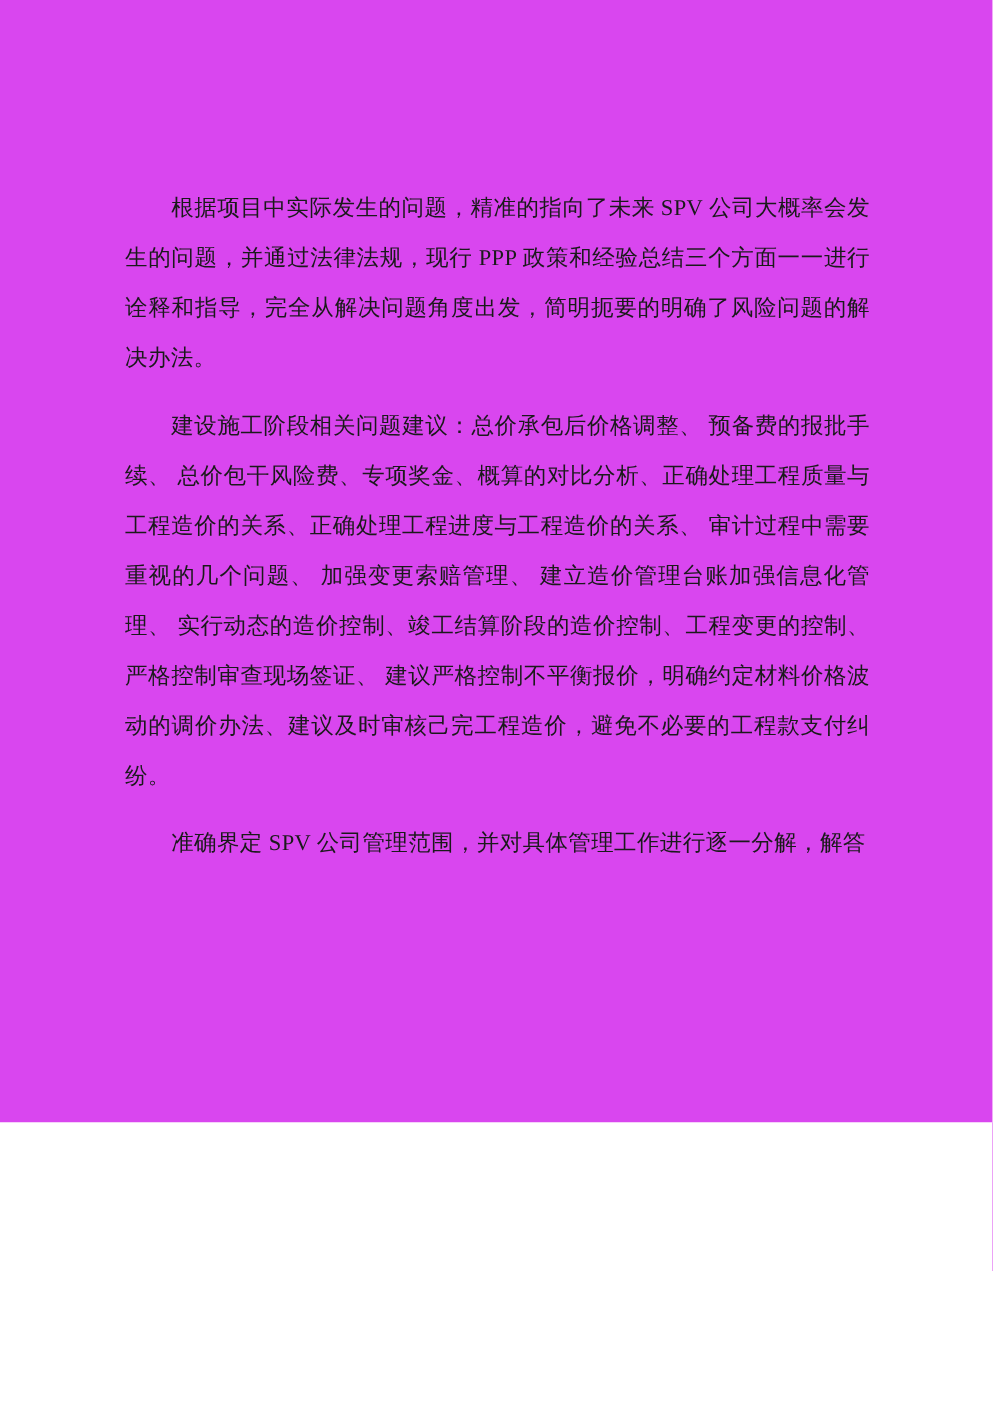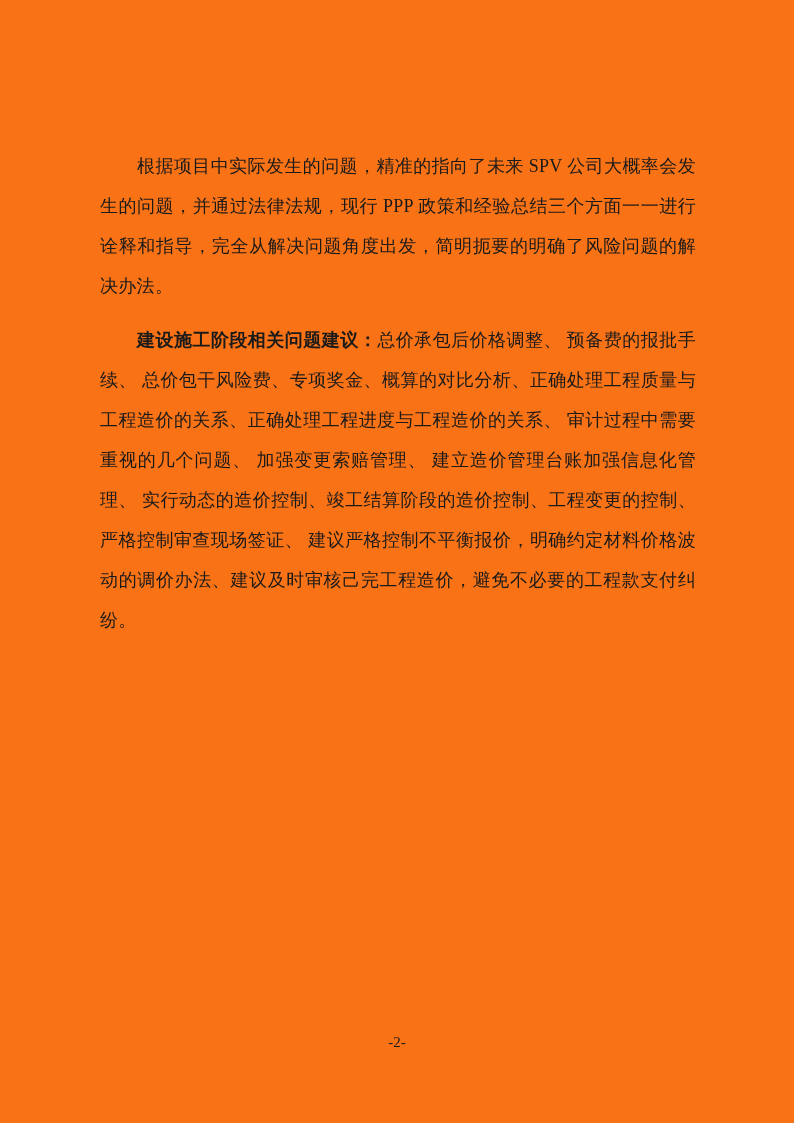--- a/index.html
+++ b/index.html
@@ -3,22 +3,22 @@
 <meta charset="utf-8">
 <style>
   html, body {
     margin: 0;
     padding: 0;
     background: #ffffff;
   }
   .page {
     position: relative;
     width: 794px;
-    height: 1123px;
-    background: #f97316;
+    height: 898px;
+    background: #d946ef;
     overflow: hidden;
     font-family: "Liberation Serif", "DejaVu Serif", serif;
     color: #1a1a1a;
   }
   .content {
     position: absolute;
     left: 100px;
     top: 146px;
     width: 596px;
   }
@@ -32,21 +32,21 @@
   }
   .content h3 {
     margin: 0 0 18px 0;
     font-size: 18px;
     font-weight: bold;
     line-height: 40px;
     text-indent: 37px;
     letter-spacing: 0.3px;
   }
   .lead-bold {
-    font-weight: bold;
+    font-weight: normal;
   }
   .footer {
     position: absolute;
     top: 1032px;
     left: 0;
     width: 100%;
     text-align: center;
     font-size: 15px;
     line-height: 20px;
     color: #1a1a1a;
@@ -57,16 +57,17 @@
 
 <div class="page">
   <div class="content">
     <p>根据项目中实际发生的问题，精准的指向了未来 SPV 公司大概率会发生的问题，并通过法律法规，现行 PPP 政策和经验总结三个方面一一进行诠释和指导，完全从解决问题角度出发，简明扼要的明确了风险问题的解决办法。</p>
 
     <p><span class="lead-bold">建设施工阶段相关问题建议：</span><span>总价承包后价格调整、 预备费的报批手续、 总价包干风险费、专项奖金、概算的对比分析、正确处理工程质量与工程造价的关系、正确处理工程进度与工程造价的关系、 审计过程中需要重视的几个问题、 加强变更索赔管理、 建立造价管理台账加强信息化管理、 实行动态的造价控制、竣工结算阶段的造价控制、工程变更的控制、严格控制审查现场签证、 建议严格控制不平衡报价，明确约定材料价格波动的调价办法、建议及时审核己完工程造价，避免不必要的工程款支付纠纷。</span></p>
 
 
 
 
+    <p>准确界定 SPV 公司管理范围，并对具体管理工作进行逐一分解，解答</p>
   </div>
 
   <div class="footer">-2-</div>
 </div>
 
 </body></html>

